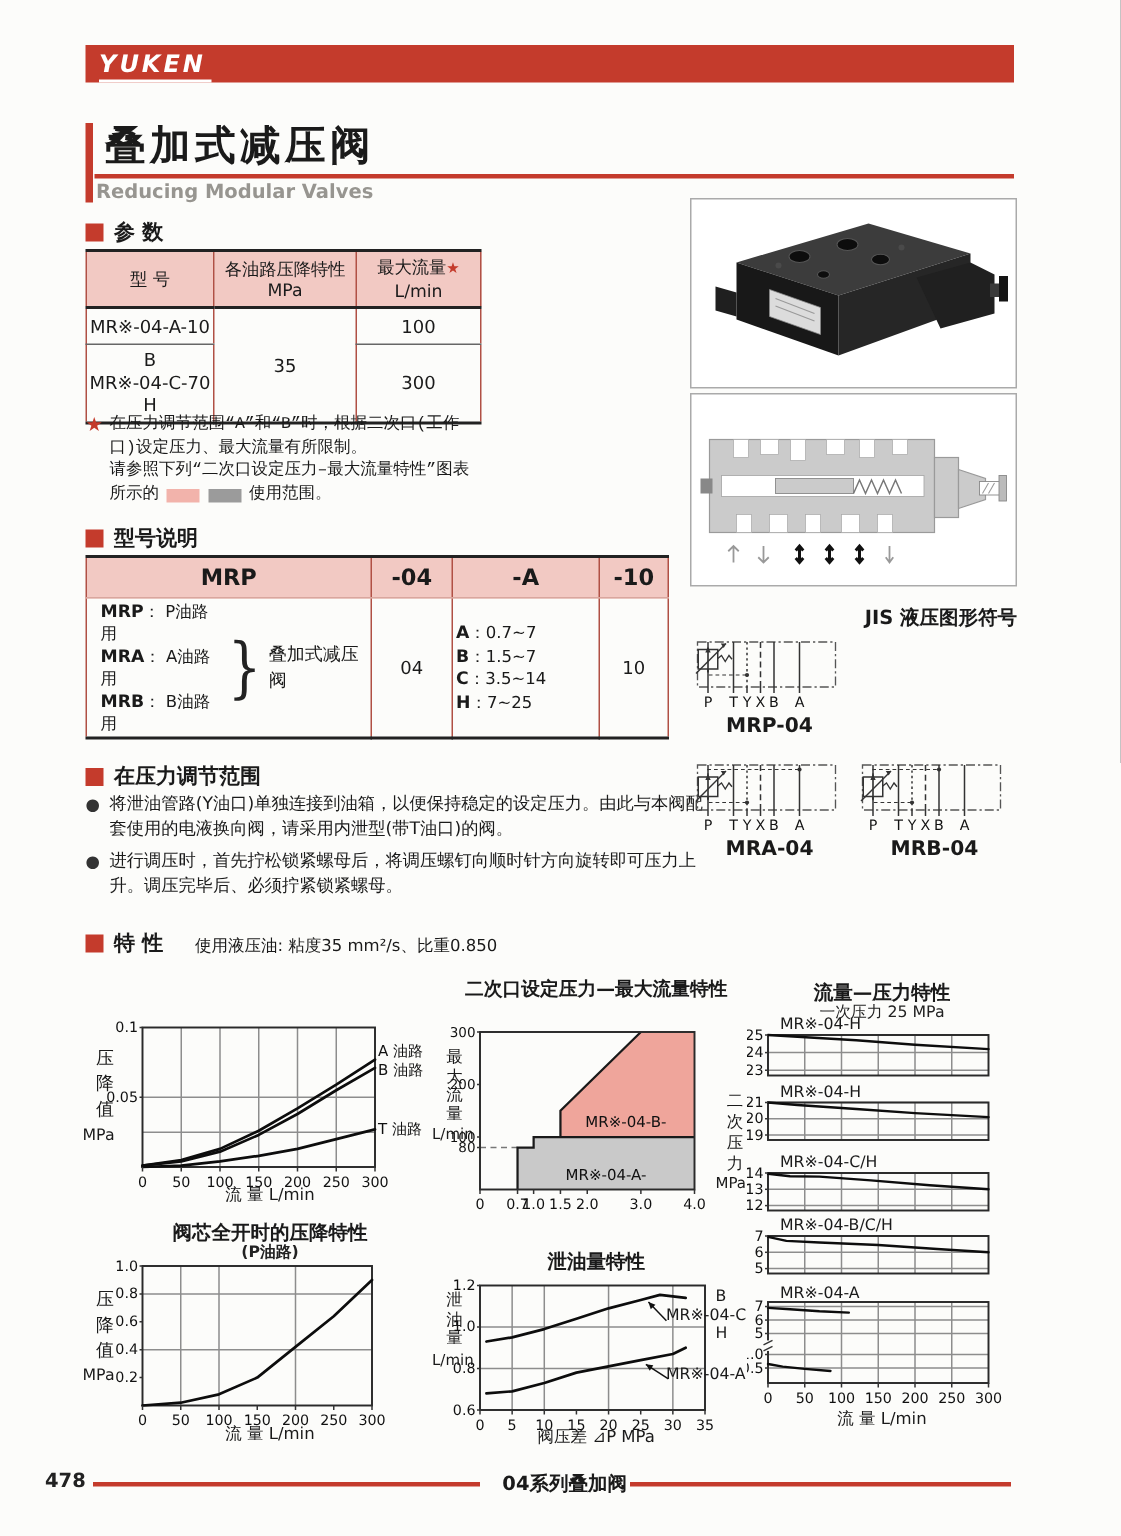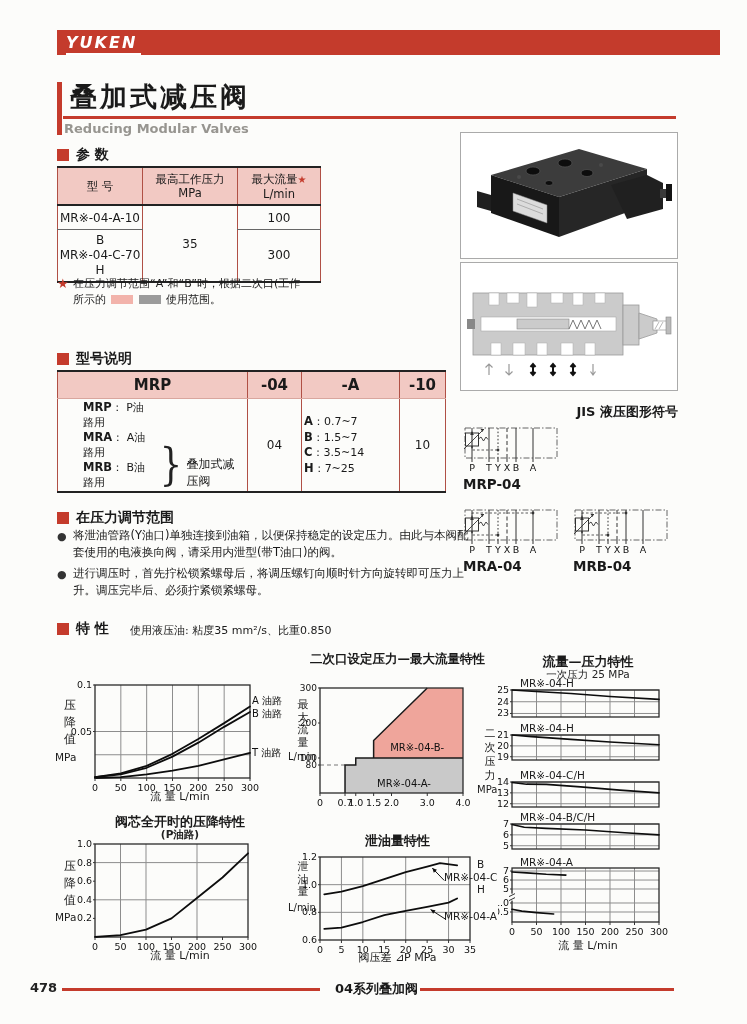--- a/index.html
+++ b/index.html
@@ -1,19 +1,19 @@
 <!DOCTYPE html>
 <html style="--accent: #c43b2c; --pink: #f2c9c3;"><head>
 <meta charset="utf-8">
 <style>
   html,body{margin:0;padding:0;background:#9a9a9a;}
   .page{position:relative;width:747px;height:1024px;background:#fcfcfa;overflow:hidden;
         font-family:"DejaVu Sans","Liberation Sans",sans-serif;color:#1a1a1a;}
   .abs{position:absolute;}
-  .banner{left:57px;top:30px;width:619px;height:25px;background:var(--accent);padding-left:44px;}
+  .banner{left:57px;top:30px;width:619px;height:25px;background:var(--accent);}
   .logo{position:absolute;left:9px;top:3px;color:#fff;font-weight:bold;font-style:italic;
         font-size:16px;letter-spacing:2px;border-bottom:2px solid #fff;padding:0 4px 1px 0;}
   .titlebar{left:57px;top:82px;width:5px;height:53px;background:var(--accent);}
   .h1{left:70px;top:79px;font-size:27px;font-weight:bold;letter-spacing:3px;}
   .underline{left:63px;top:116px;width:613px;height:3px;background:var(--accent);}
   .subtitle{left:64px;top:121px;font-size:13px;font-weight:bold;color:#979590;}
   .sechead{display:flex;align-items:center;gap:7px;font-size:14px;font-weight:bold;}
   .sqbullet{width:12px;height:12px;background:var(--accent);display:inline-block;}
   .prelines{white-space:pre-line;}
   table{border-collapse:collapse;}
@@ -24,34 +24,34 @@
   .ptable th{background:var(--pink);font-weight:normal;font-size:11.5px;line-height:14px;
              height:34px;border-left:1px solid #b05045;border-bottom:2.5px solid #222;}
   .ptable td{font-size:12px;text-align:center;border-left:1px solid #b05045;}
   .ptable .r1 td{height:21px;}
   .ptable .r2 td{height:49px;font-size:12px;line-height:15px;}
   .ptable .rsep{border-bottom:1px solid #666;}
   .redstar{color:var(--accent);font-size:10px;}
   
   .note{left:57px;top:276px;width:284px;font-size:11px;line-height:15.5px;}
   .note .star{position:absolute;left:0;top:0;color:var(--accent);font-size:13px;}
-  .note .lines{padding-left:16px;}
+  .note .lines{padding-left:16px;font-family:Liberation Mono, monospace;}
   .swatch{display:inline-block;width:22px;height:9px;margin:0 1px;vertical-align:-1px;}
   .l4{display:flex;align-items:center;gap:4px;}
   
   .mtable{left:57px;top:370px;width:354px;table-layout:fixed;
           border-top:2.5px solid #222;border-bottom:2.5px solid #222;
           border-left:1px solid #b05045;border-right:1px solid #b05045;}
   .mtable th{background:var(--pink);border-left:1px solid #b05045;}
   .mtable .codes th{font-size:15px;height:24px;border-bottom:1px solid #d9a69e;}
   .mtable .descs th{font-size:11px;font-weight:normal;height:34px;line-height:13px;border-bottom:1.5px solid #222;}
   .mtable td{border-left:1px solid #b05045;vertical-align:middle;}
   .mtable .mbody td{height:64px;}
   .center{text-align:center;font-size:12px;}
-  .serieswrap{display:flex;align-items:flex-end;padding-left:24px;}
+  .serieswrap{display:flex;align-items:center;padding-left:8px;}
   .serlist{font-size:11px;line-height:15px;}
   .serlist b{font-size:11.5px;}
   .brace{font-size:44px;font-weight:200;color:#222;margin:0 2px 0 4px;
          font-family:"DejaVu Serif","Liberation Serif",serif;transform:scaleX(.8);}
   .bracelabel{font-size:12px;}
   .ranges{padding-left:2px;font-size:11px;line-height:14.5px;}
   .ranges b{font-size:11.5px;}
   
   .uitem{width:398px;font-size:11.5px;line-height:17px;padding-left:16px;}
   .uitem .bul{position:absolute;left:0;top:1px;color:#333;font-size:11px;}
@@ -60,21 +60,21 @@
   
   .ctitle{font-weight:bold;font-size:13px;text-align:center;}
   .csub{font-size:10.5px;text-align:center;color:#222;}
   .vlab{font-size:12px;line-height:17px;text-align:center;}
   .vlab-s{font-size:11px;line-height:12.5px;text-align:center;}
   .unit{font-size:10.5px;}
   .xlab{font-size:11px;text-align:center;}
   .striplab{font-size:10.5px;}
   .sidelab{font-size:10.5px;}
   .jistitle{font-weight:bold;font-size:13px;text-align:right;}
-  .symlab{font-weight:bold;font-size:13.5px;}
+  .symlab{font-weight:bold;font-size:13.5px;text-align:center;}
   
   .fline{height:2.5px;background:var(--accent);}
   .fpage{font-size:13px;font-weight:bold;color:#222;}
   .ftitle{font-size:13px;font-weight:bold;text-align:right;}
 </style>
 </head>
 <body>
 
 <div class="page">
 
@@ -93,40 +93,42 @@
   </div>
   <table class="abs ptable">
     <colgroup>
         <col style="width:85px">
         <col style="width:95px">
         <col style="width:83px">
       </colgroup>
     <tbody>
         <tr>
       <th>型    号</th>
-      <th><span>最高工作压力</span><br><span>MPa</span></th>
+      <th><span>各油路压降特性</span><br><span>MPa</span></th>
       <th><span>最大流量</span><span class="redstar">★</span><br><span>L/min</span></th>
     </tr>
     <tr class="r1">
       <td class="rsep">MR※-04-A-10</td>
       <td rowspan="2">35</td>
       <td class="rsep">100</td>
     </tr>
     <tr class="r2">
       <td class="prelines">B
 MR※-04-C-70
 H</td>
       <td>300</td>
     </tr>
   </tbody>
     </table>
   <div class="abs note">
     <span class="star">★</span>
     <div class="lines">
       <div>在压力调节范围“A”和“B”时，根据二次口(工作</div>
+      <div>口)设定压力、最大流量有所限制。</div>
+      <div>请参照下列“二次口设定压力–最大流量特性”图表</div>
       <div class="l4">
         <span>所示的</span>
         <span class="swatch" style="background: rgb(242, 179, 171);"></span>
         <span class="swatch" style="background: rgb(155, 155, 155);"></span>
         <span>使用范围。</span>
       </div>
     </div>
   </div>
 
   <div class="abs sechead" style="left:57px;top:350px">

